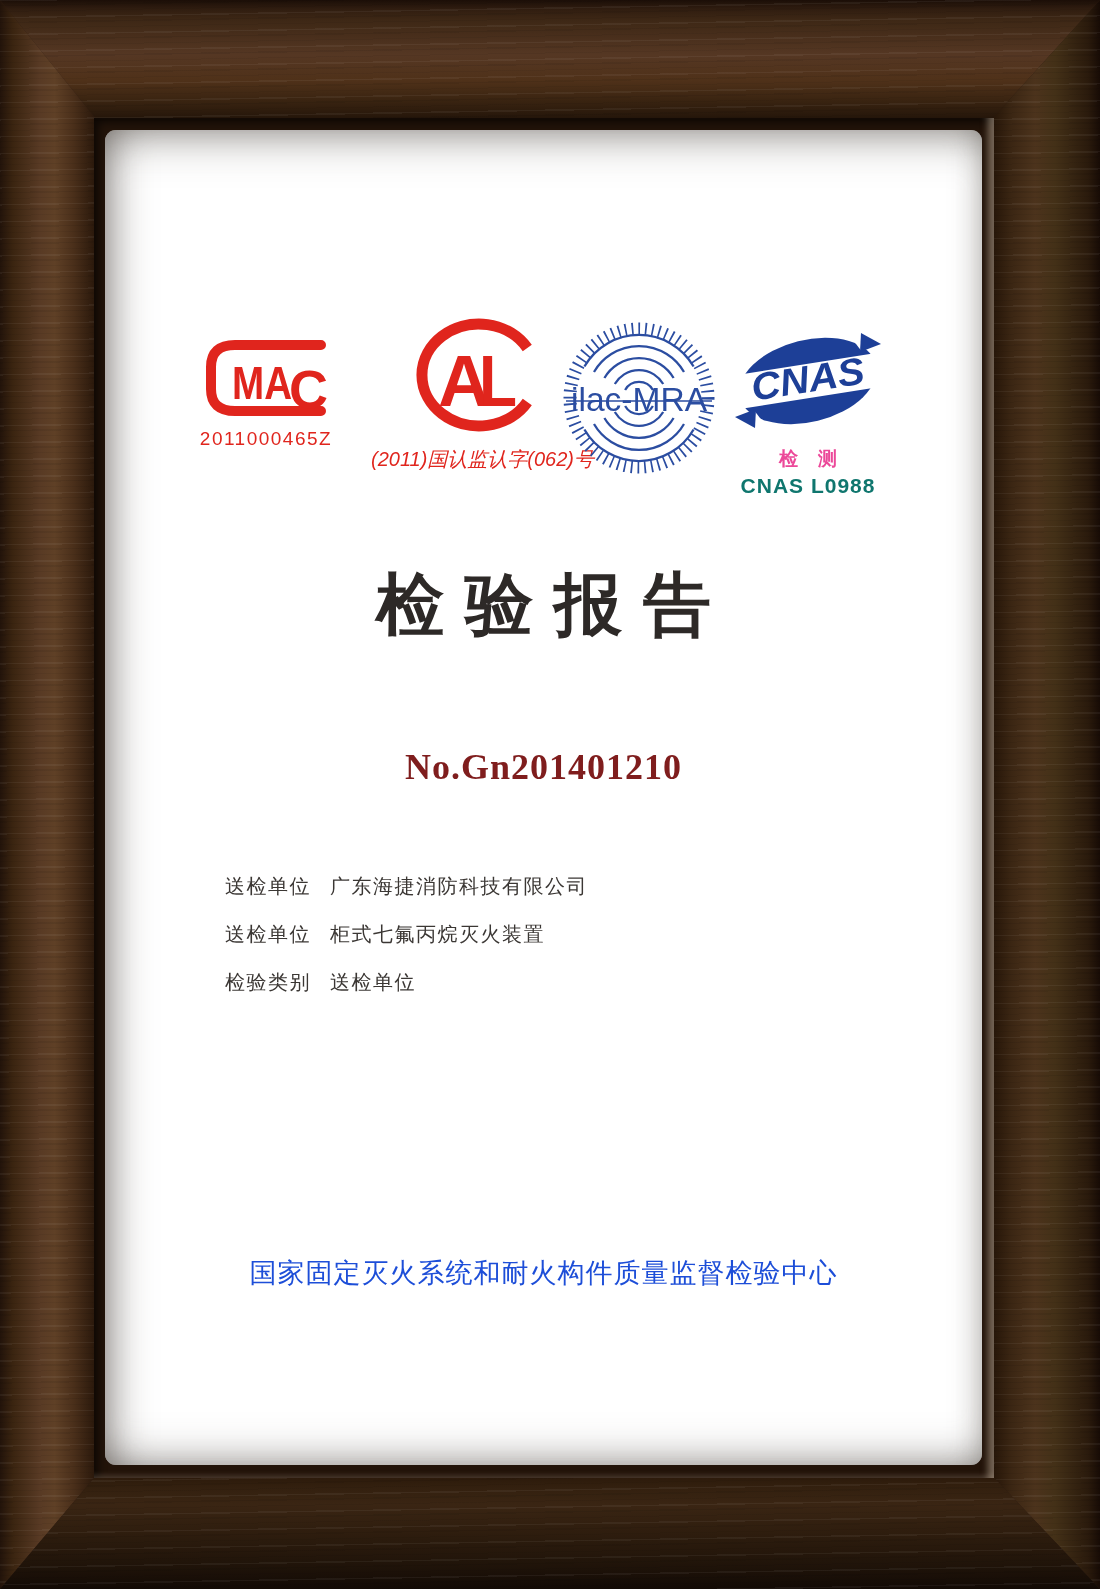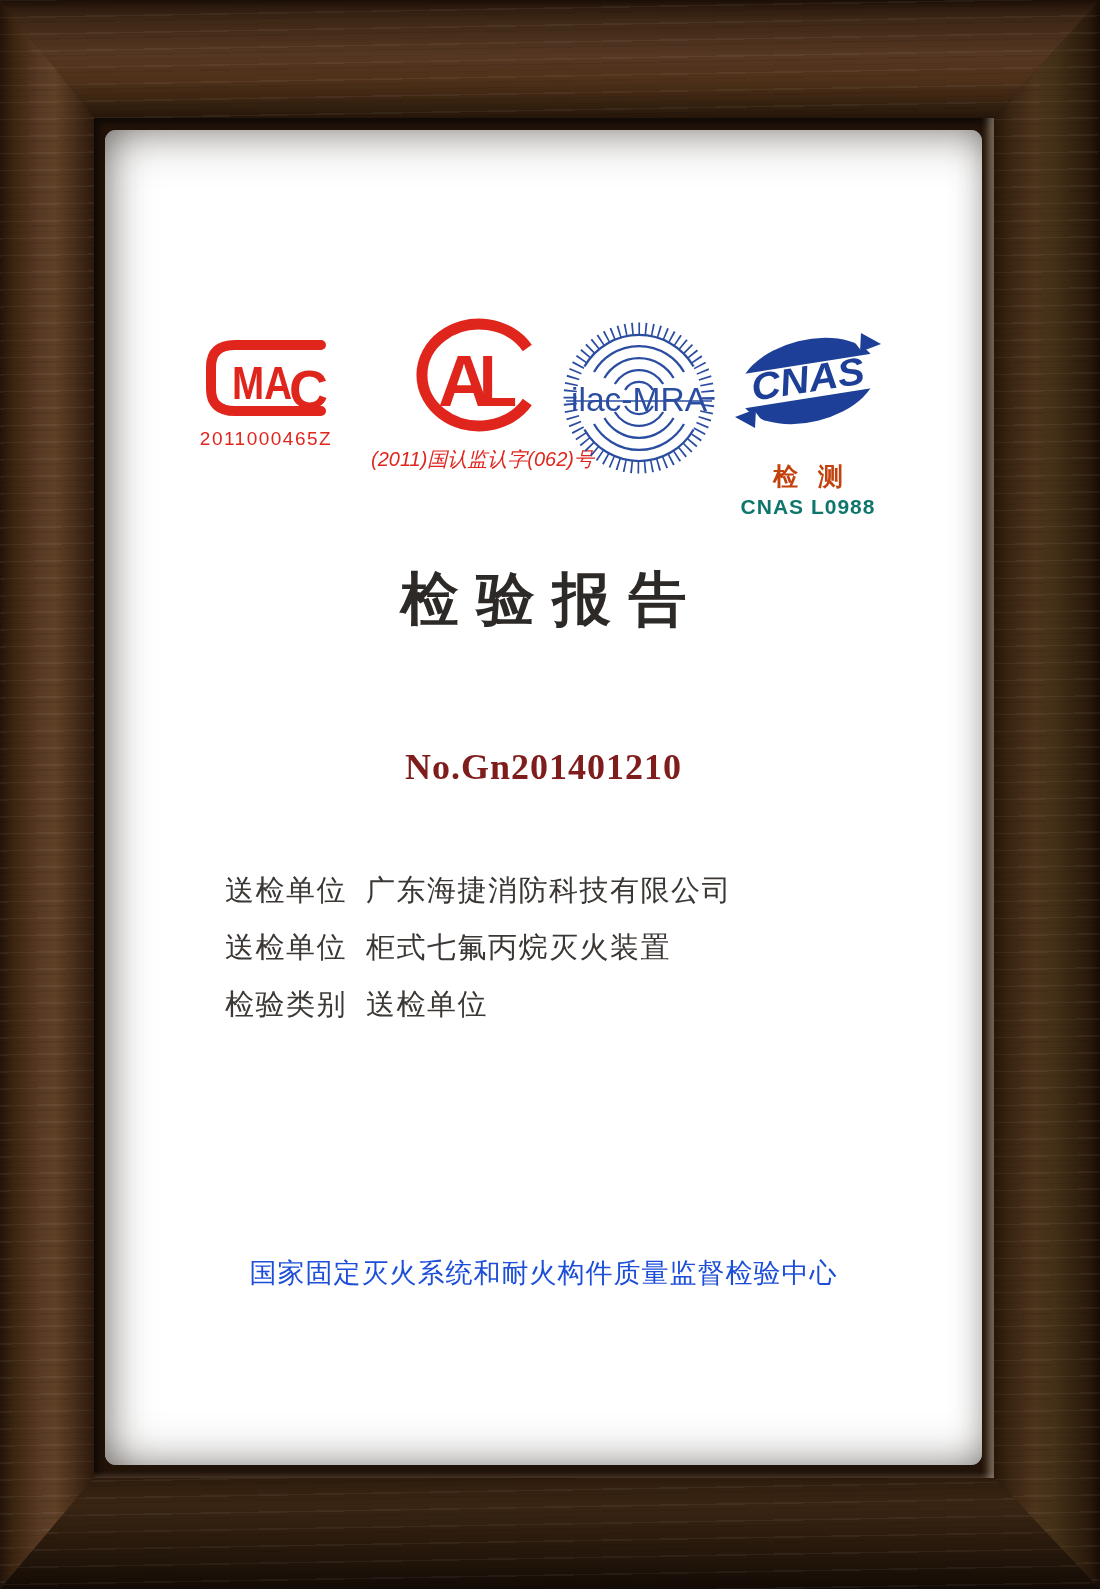--- a/index.html
+++ b/index.html
@@ -50,34 +50,34 @@
     border-radius:11px;
   }
   
   .logo-block { position:absolute; text-align:center; }
   .logo-cma  { left:86px;  top:203px; width:150px; }
   .logo-cal  { left:266px; top:186px; width:216px; }
   .logo-ilac { left:456px; top:190px; width:156px; }
   .logo-cnas { left:622px; top:198px; width:162px; }
   .cma-number  { margin-top:1px; color:#e0251d; font-size:19px; letter-spacing:1.5px; white-space:nowrap; }
   .cal-caption { margin-top:8px; color:#e0251d; font-size:20px; white-space:nowrap;font-style:italic; }
-  .cnas-cn   { margin-top:22px; color:#c2410c; font-size:25px; font-weight:bold; letter-spacing:20px; padding-left:20px; white-space:nowrap; }
+  .cnas-cn   { margin-top:8px; color:#ec4899; font-size:19px; font-weight:bold; letter-spacing:20px; padding-left:20px; white-space:nowrap; }
   .cnas-code { margin-top:2px; color:#0f766e; font-size:21px; font-weight:bold; letter-spacing:1px; white-space:nowrap; }
   .report-title {
     position:absolute; top:440px; left:0; width:100%; text-align:center;
-    font-size:58px; font-weight:bold; color:#2d2927; line-height:1;
+    font-size:68px; font-weight:bold; color:#2d2927; line-height:1;
     letter-spacing:0.31em; padding-left:0.31em; white-space:nowrap;
   }
   .report-no {
     position:absolute; top:616px; left:0; width:100%; text-align:center;
     font-family:"Liberation Serif", serif; font-weight:bold;
     font-size:36px; color:#7f1d1d; letter-spacing:1px;
   }
   .fields { position:absolute; left:120px; top:746px; }
-  .field-row { display:flex; align-items:baseline; font-size:29px; color:#3b3734; margin-bottom:28px; line-height:1; letter-spacing:1.5px; white-space:nowrap; }
+  .field-row { display:flex; align-items:baseline; font-size:20px; color:#3b3734; margin-bottom:28px; line-height:1; letter-spacing:1.5px; white-space:nowrap; }
   .field-label { margin-right:19px; }
   .issuer {
     position:absolute; top:1130px; left:0; width:100%; text-align:center;
     font-size:27px; color:#1d4ed8; letter-spacing:1px; line-height:1; white-space:nowrap;
   }
   svg text { font-family:"Liberation Sans", sans-serif; }
 </style>
 </head>
 <body>
 

